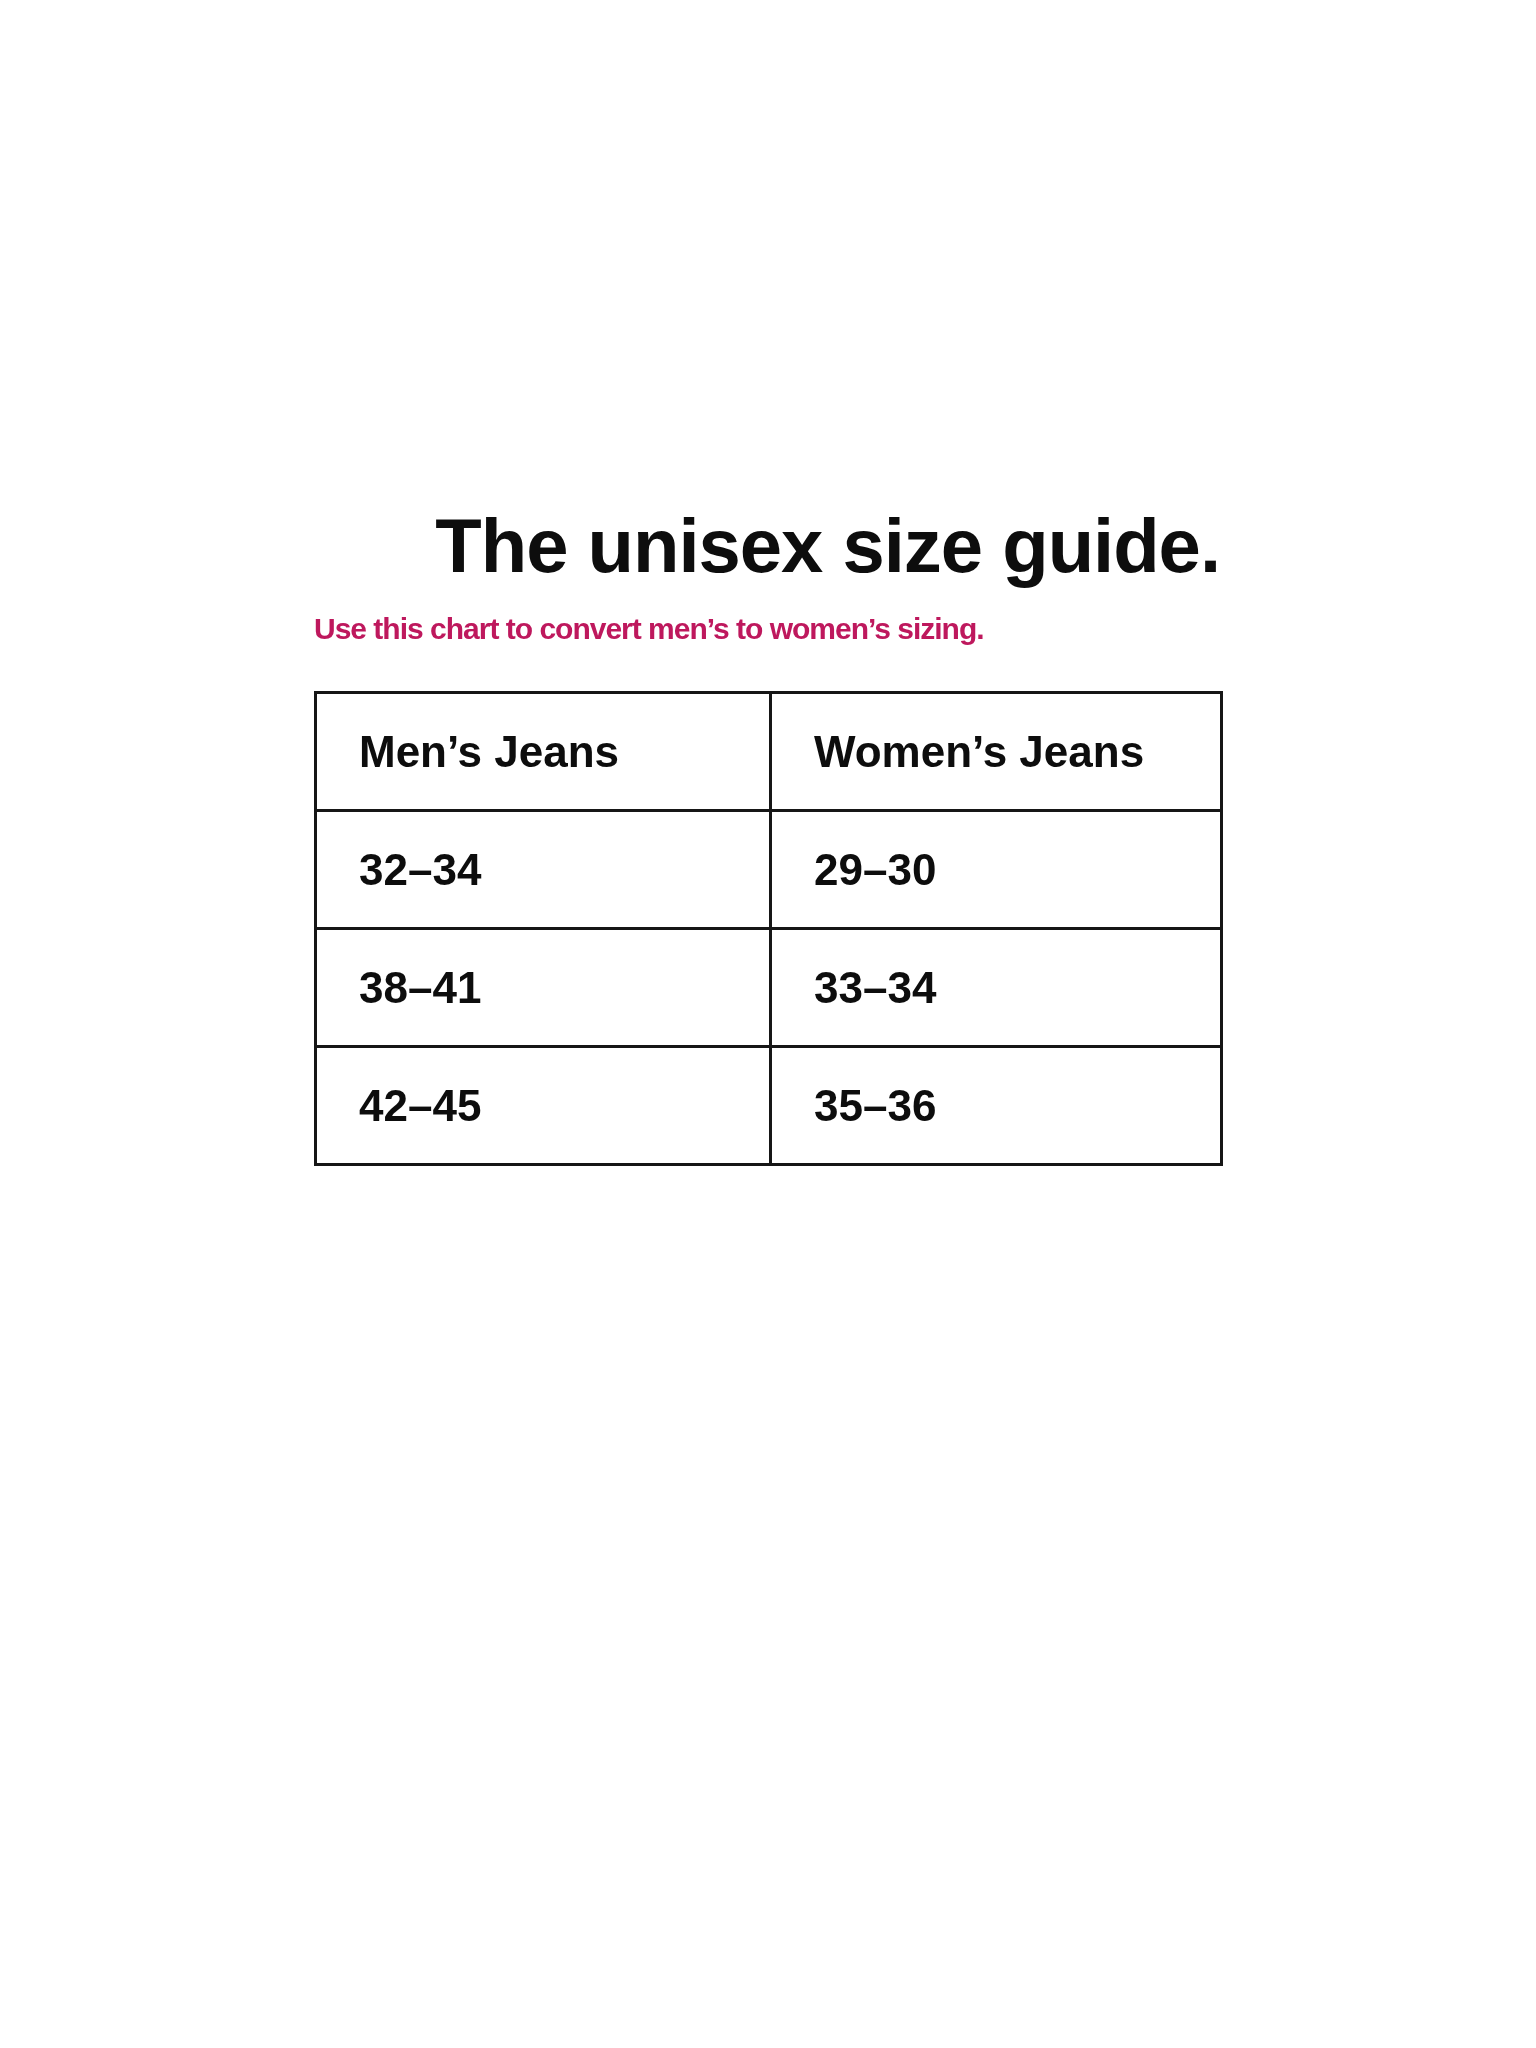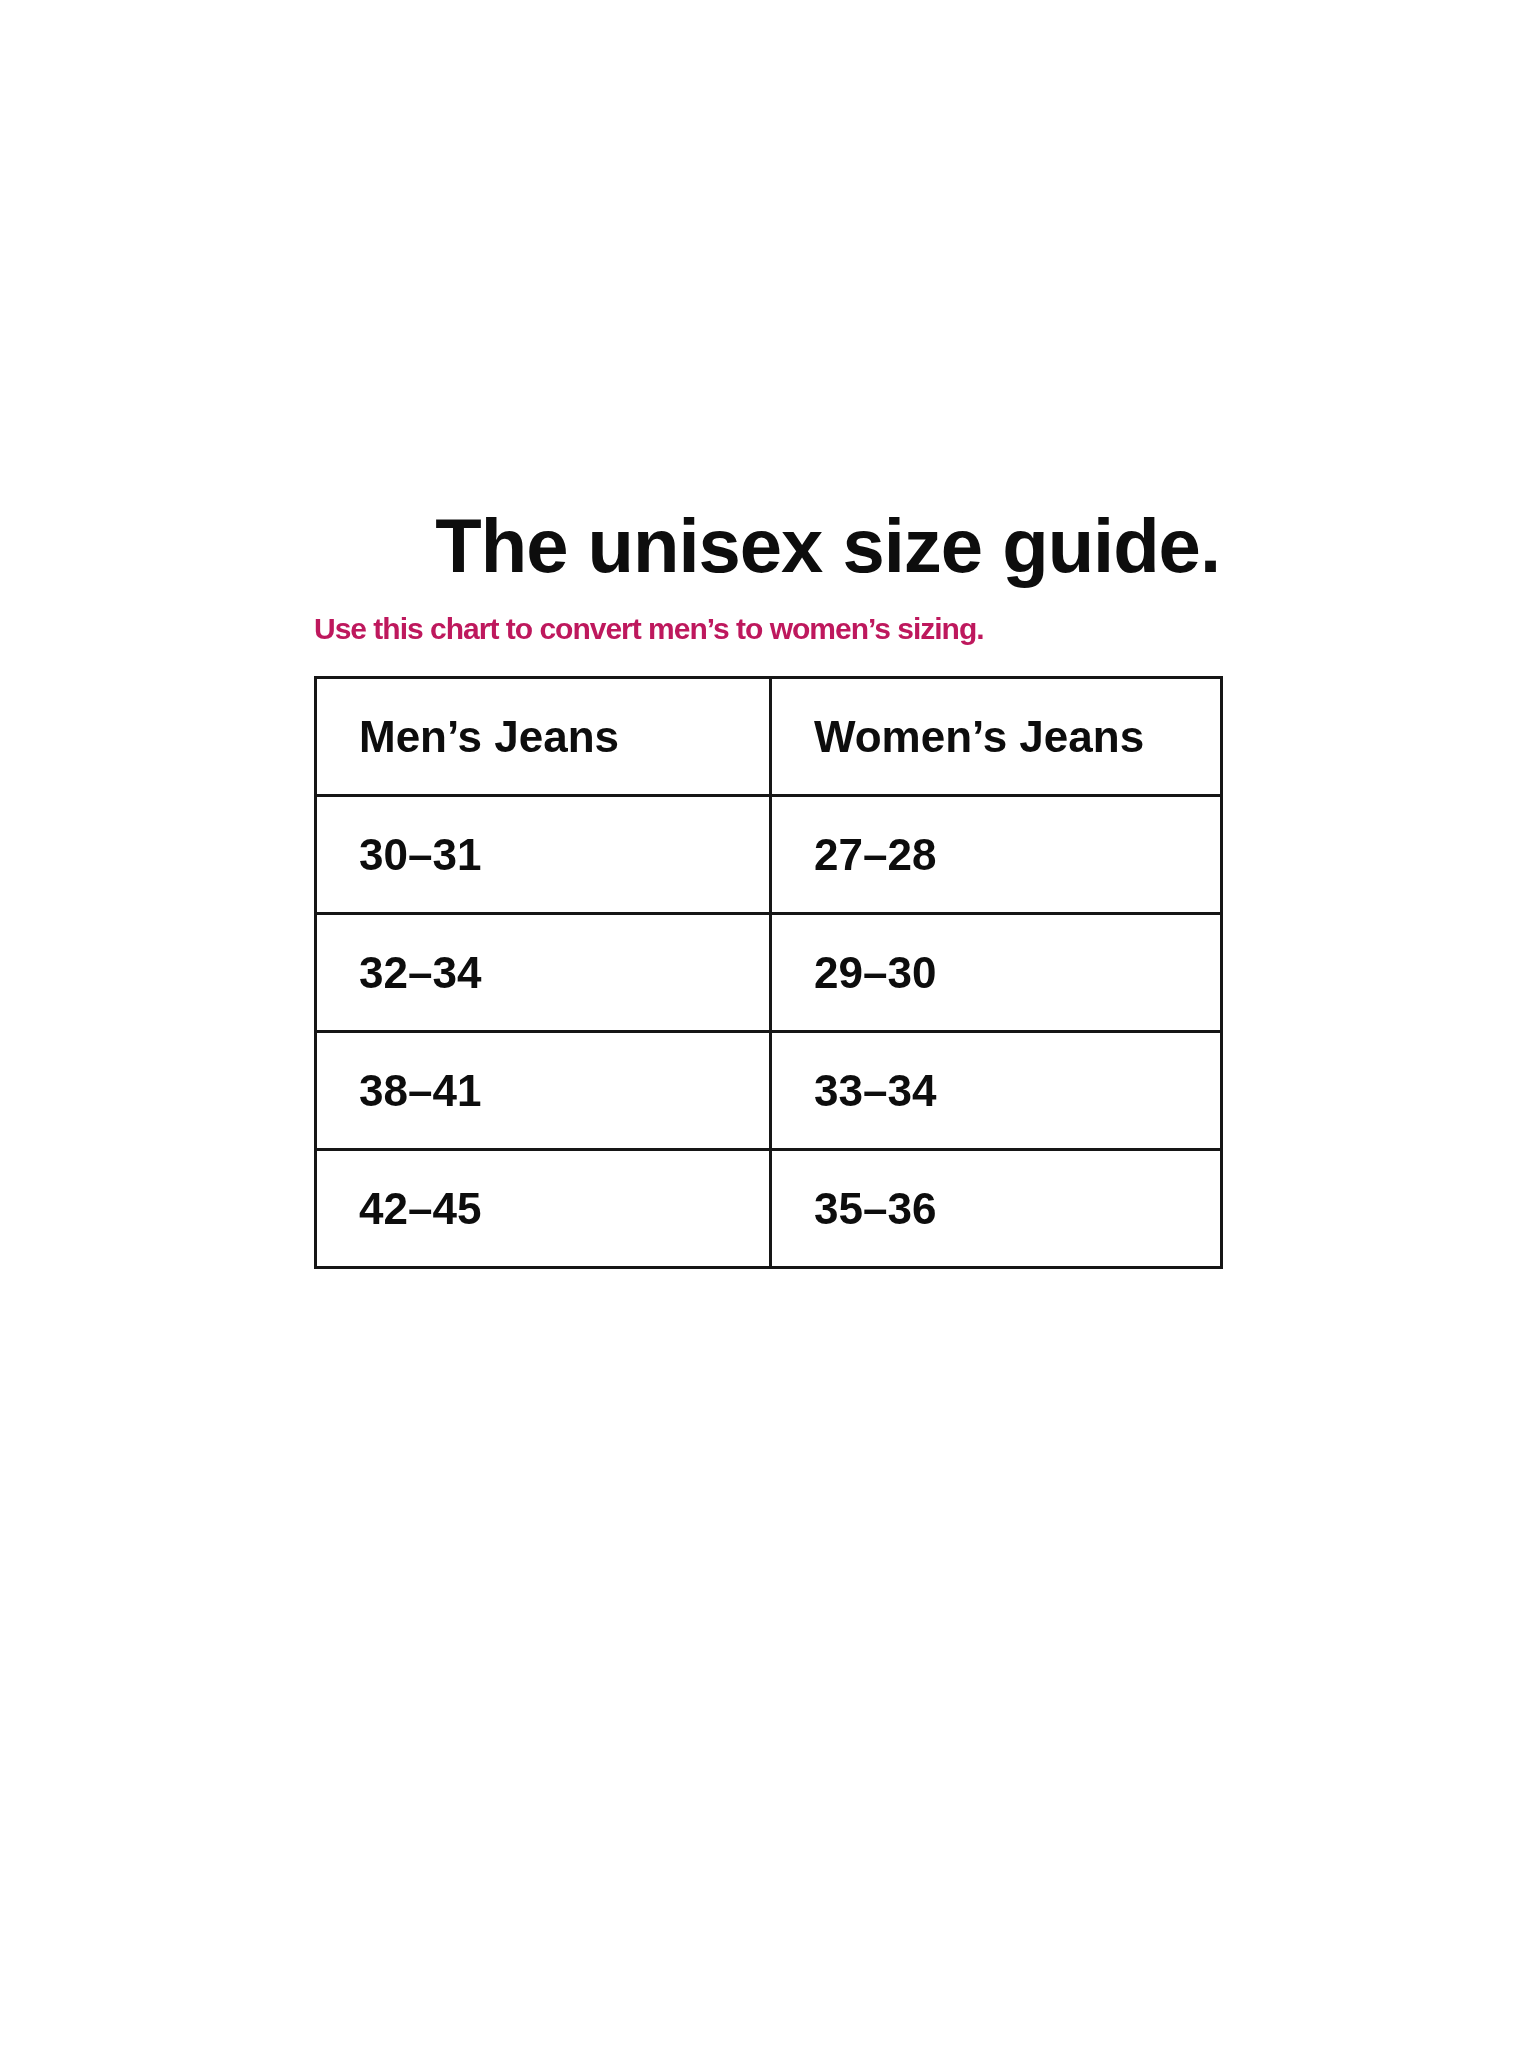--- a/index.html
+++ b/index.html
@@ -35,21 +35,21 @@
   .page-subtitle {
     margin: 27px 0 8px 0;
     font-size: 30px;
     line-height: 1.2;
     font-weight: bold;
     letter-spacing: -1px;
     color: #be185d;
     white-space: nowrap;
   }
   table.size-table {
-    margin-top: 29px;
+    margin-top: 44px;
     border-collapse: collapse;
     table-layout: fixed;
     width: 906px;
   }
   table.size-table col.col-men   { width: 455px; }
   table.size-table col.col-women { width: 451px; }
   table.size-table th,
   table.size-table td {
     border: 3px solid #161616;
     height: 115px;
@@ -78,24 +78,20 @@
       <col class="col-women">
     </colgroup>
     <thead>
       <tr>
         <th>Men’s Jeans</th>
         <th>Women’s Jeans</th>
       </tr>
     </thead>
     <tbody id="size-table-body">
         <tr>
-          <td>30–31</td>
-          <td>27–28</td>
-        </tr>
-        <tr>
           <td>32–34</td>
           <td>29–30</td>
         </tr>
         <tr>
           <td>38–41</td>
           <td>33–34</td>
         </tr>
         <tr>
           <td>42–45</td>
           <td>35–36</td>

